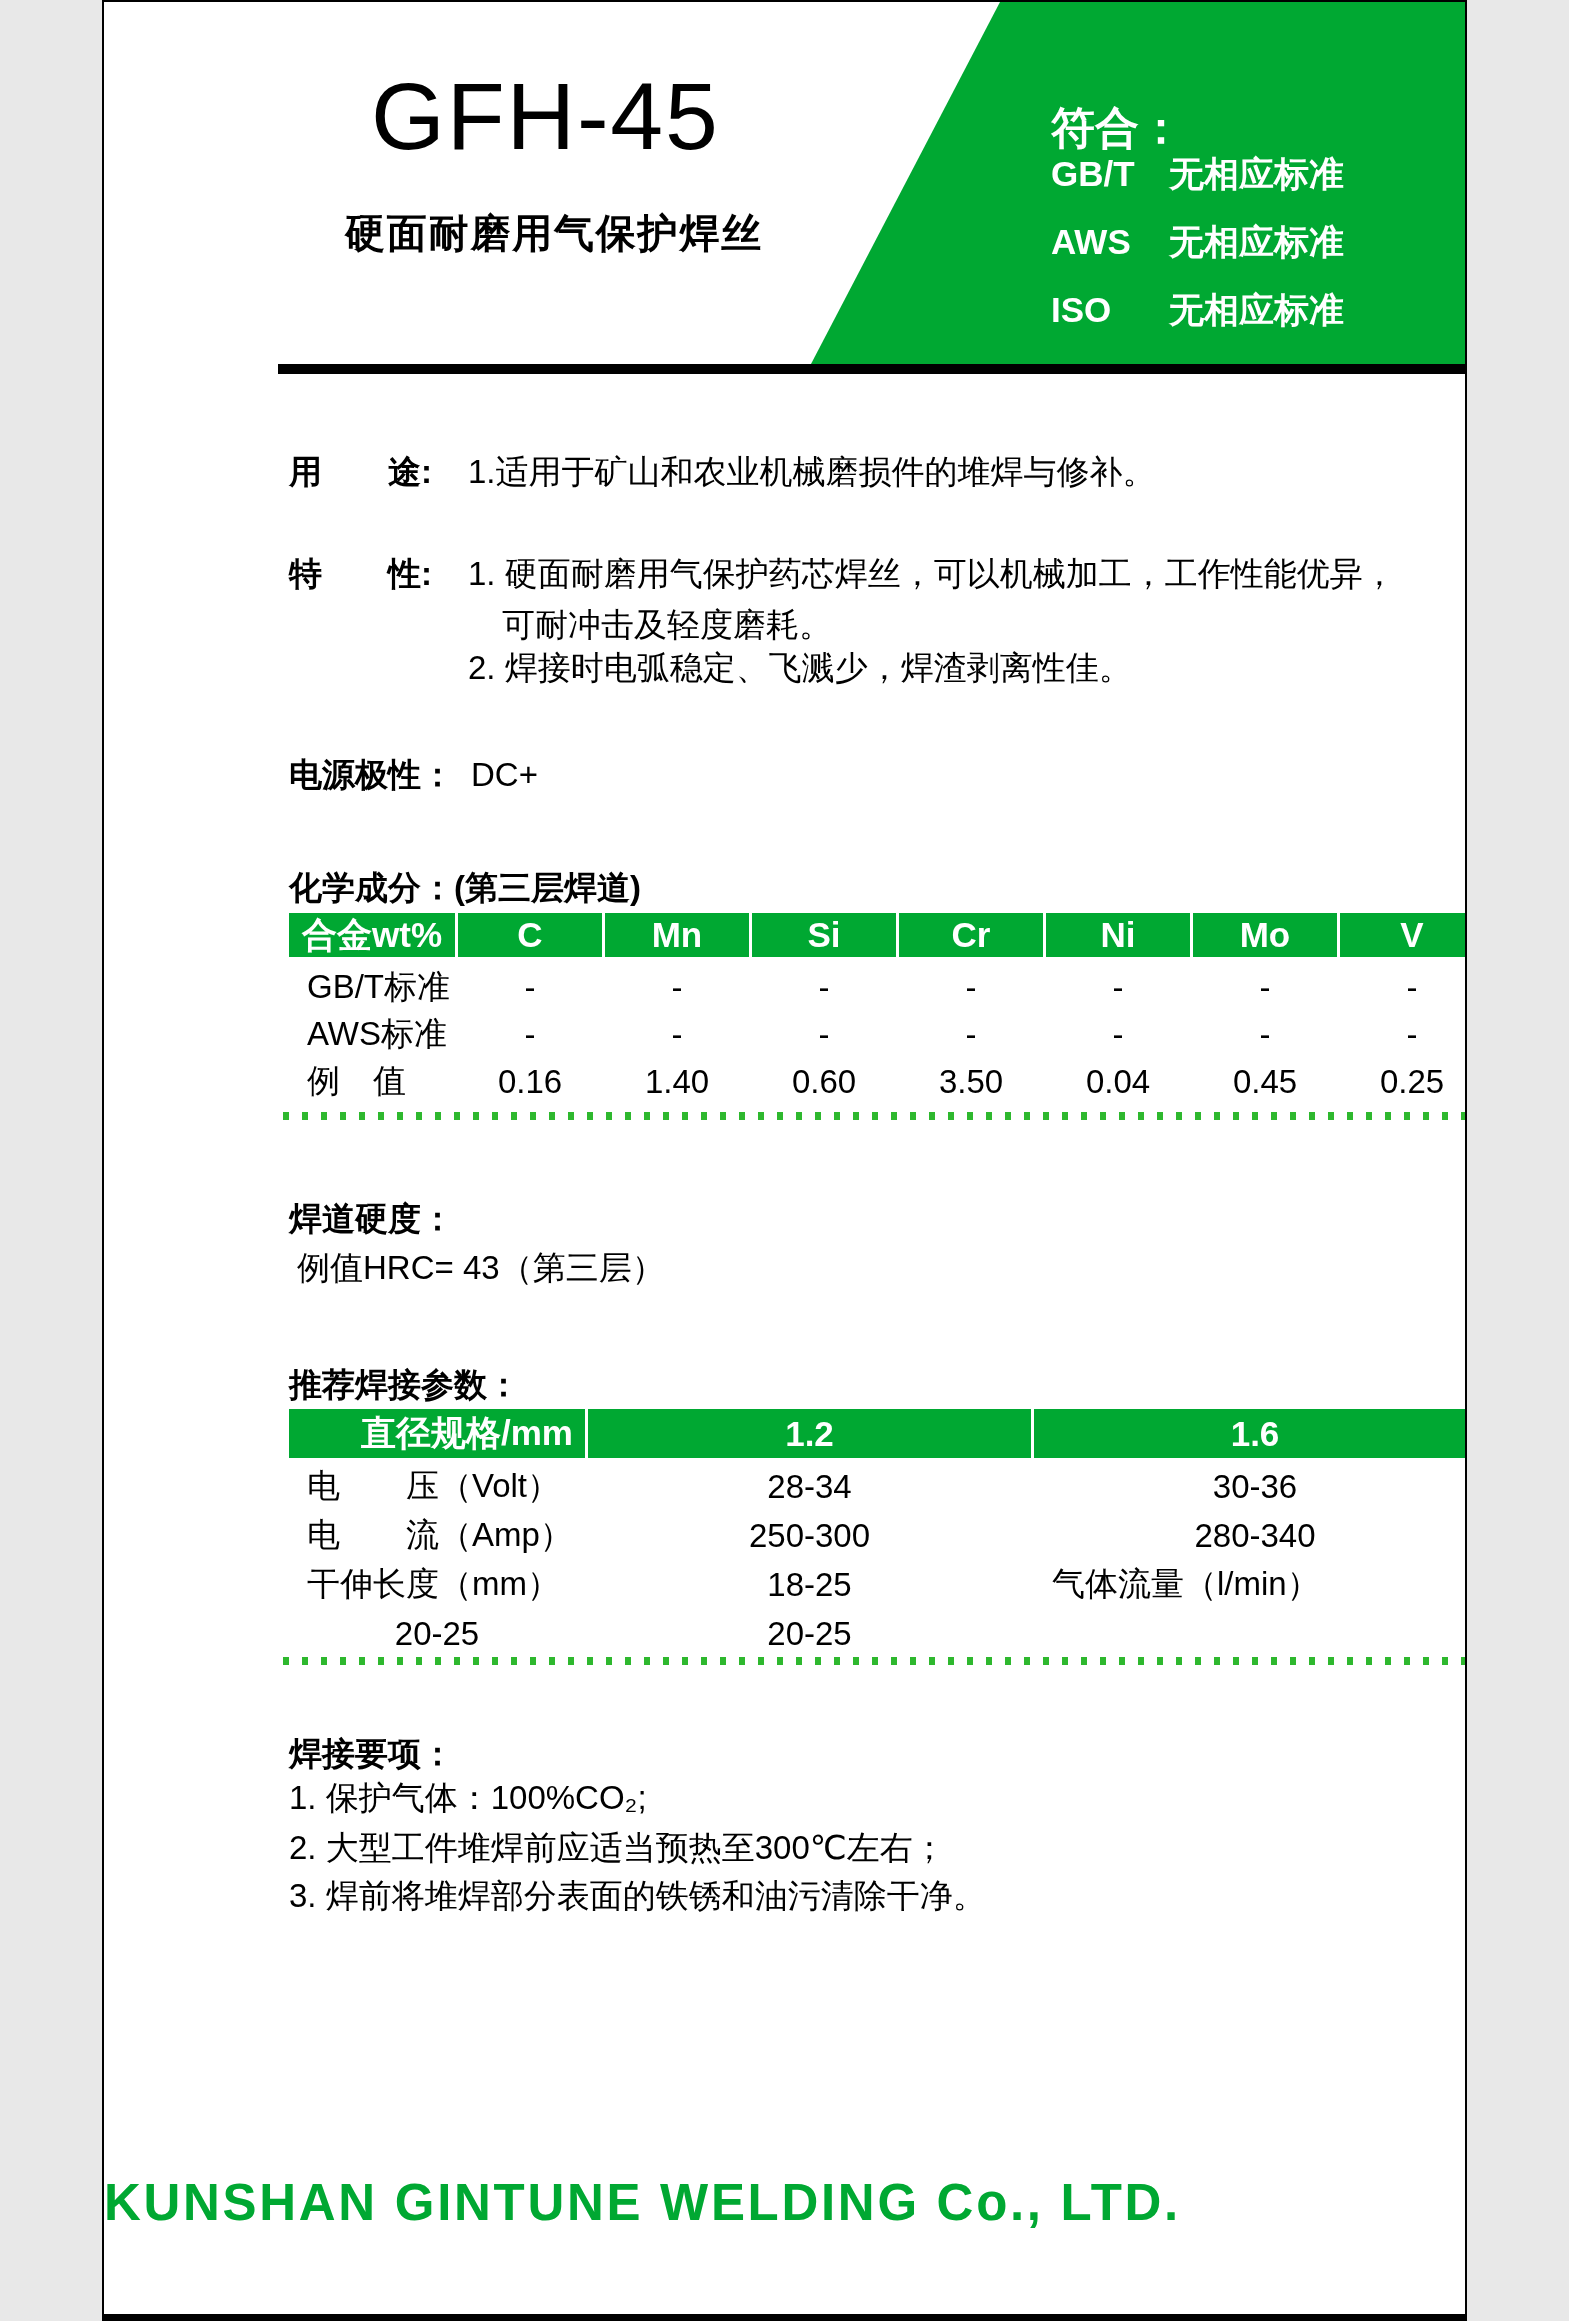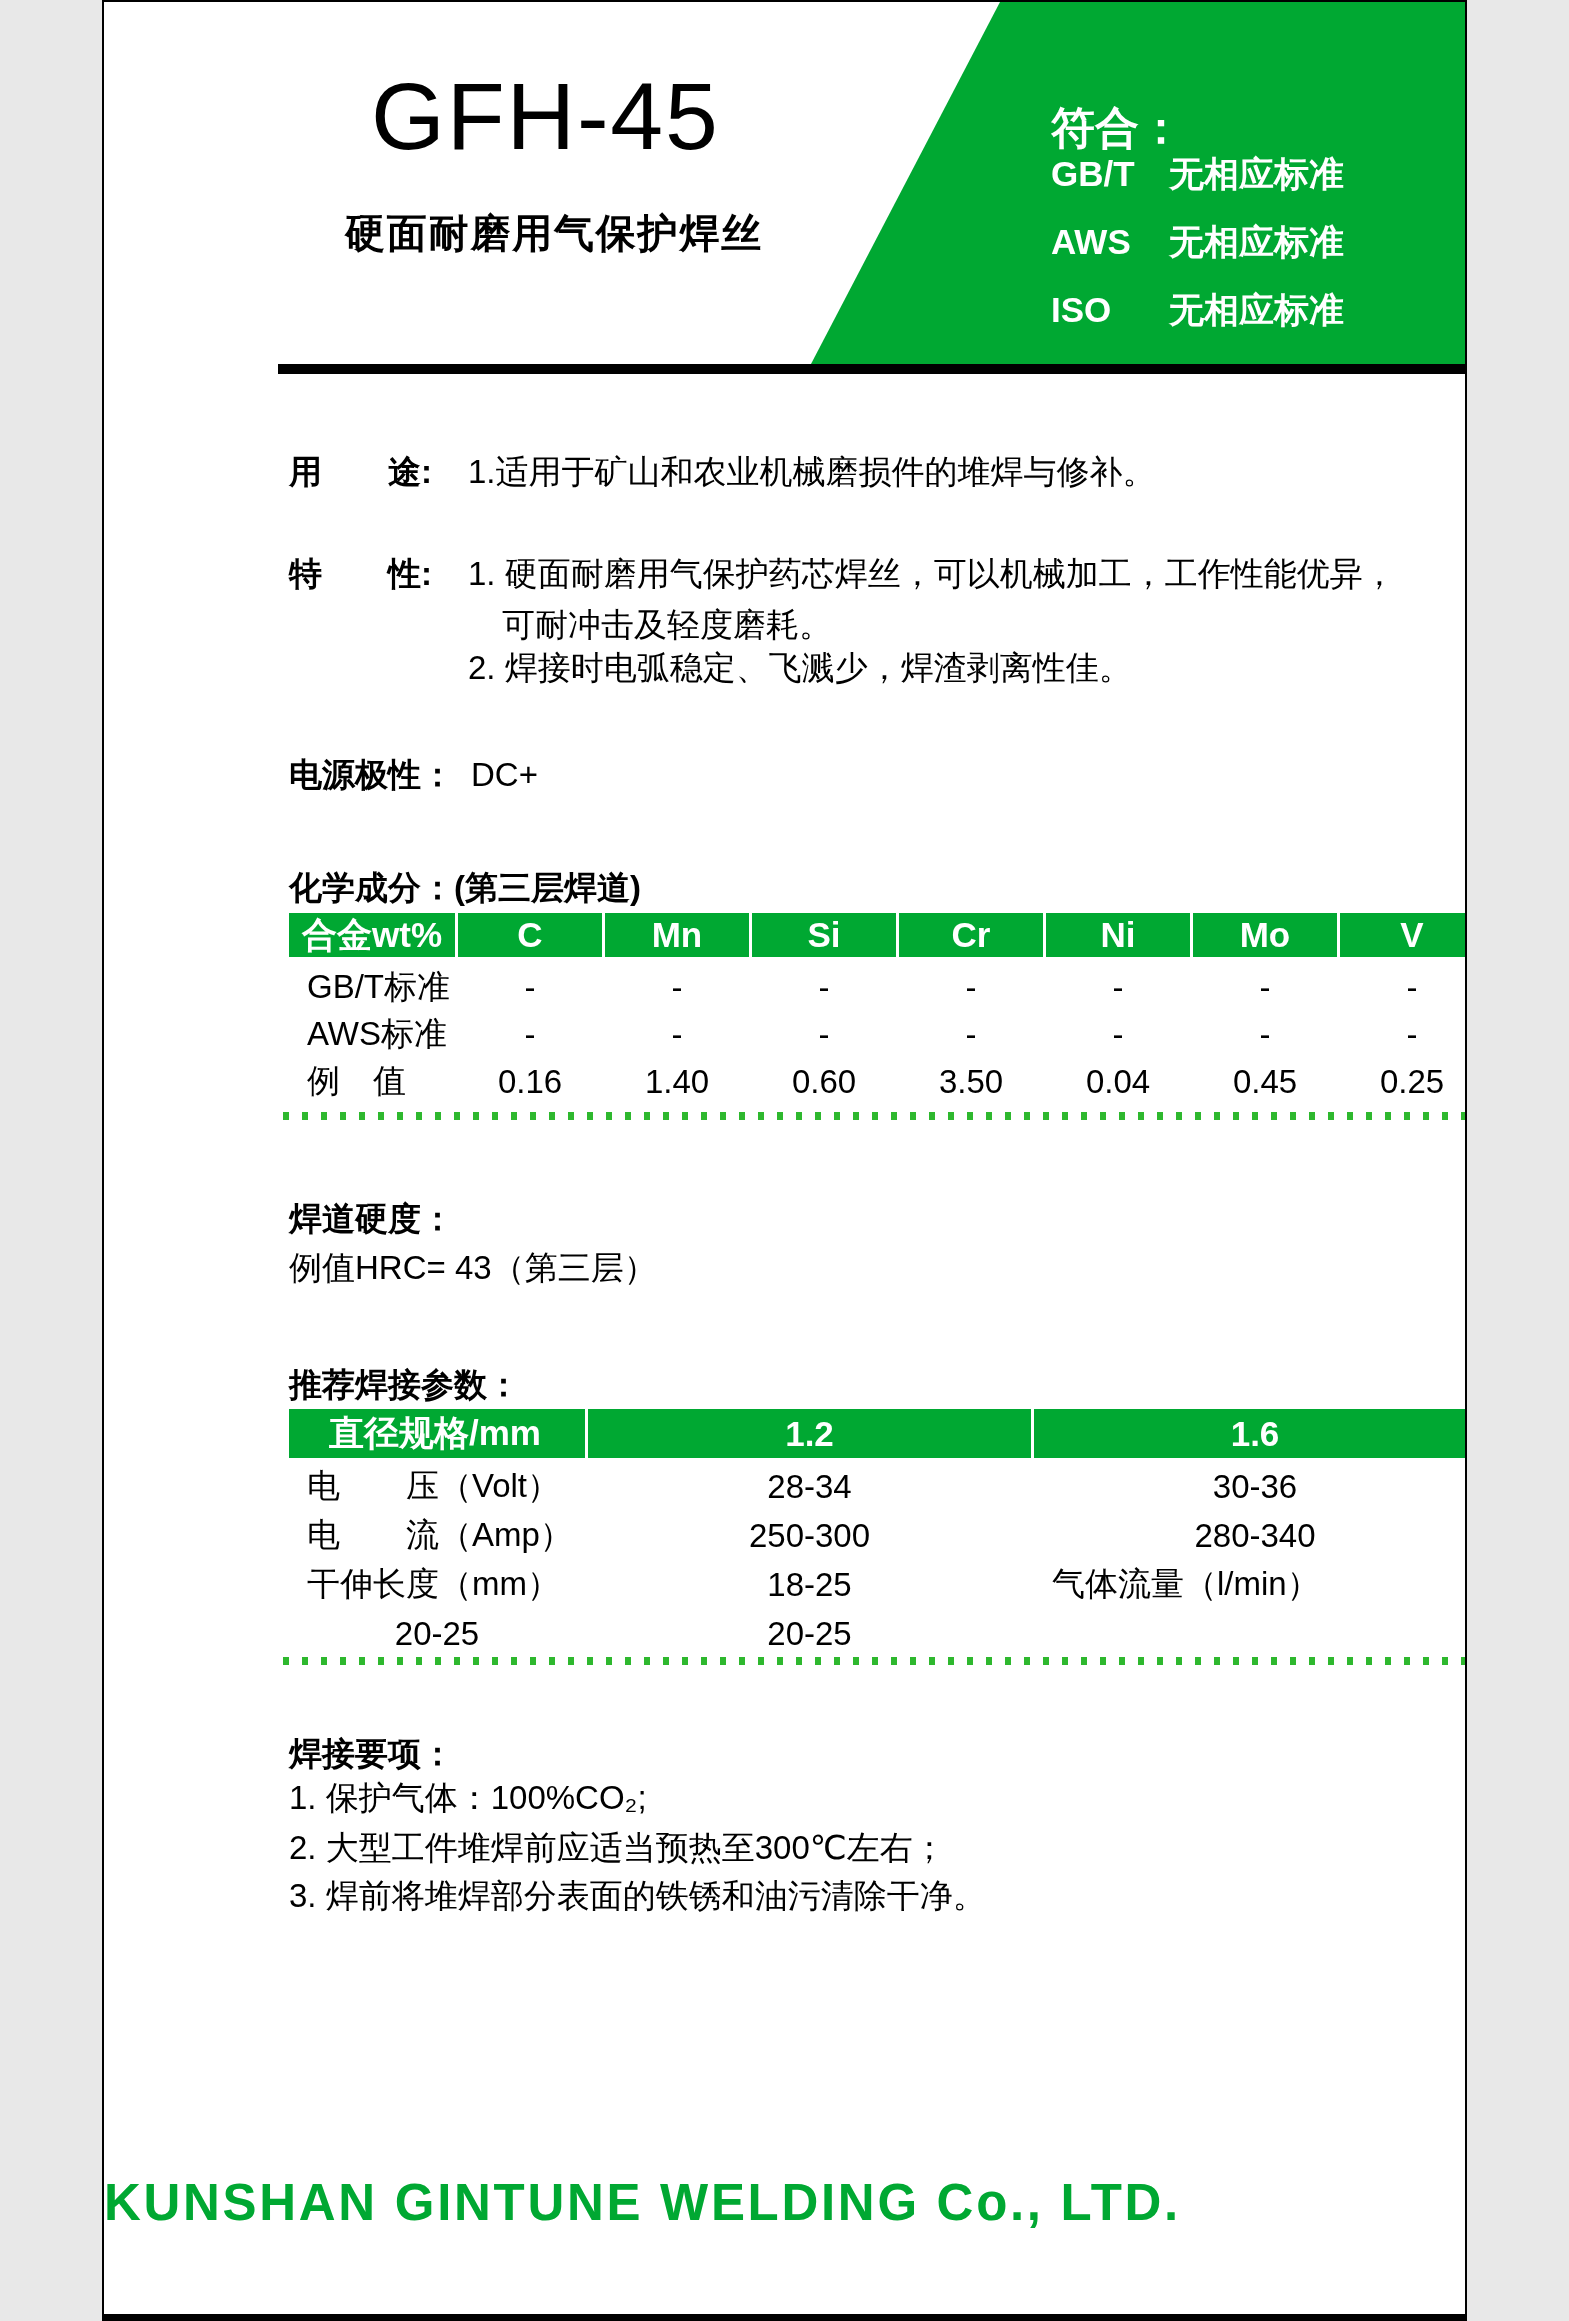--- a/index.html
+++ b/index.html
@@ -25,21 +25,21 @@
   .stds-grid{display:grid;grid-template-columns:118px auto;grid-auto-rows:42px;row-gap:26px;
     font-size:35px;line-height:42px;font-weight:700;margin-top:1.8px;}
   
   .grid{position:absolute;display:grid;column-gap:3px;}
   .chem-head{left:185px;top:911px;grid-template-columns:166px repeat(7,144px);grid-auto-rows:44px;}
   .chem-body{left:185px;top:962px;grid-template-columns:166px repeat(7,144px);grid-auto-rows:47px;}
   .param-head{left:185px;top:1407px;grid-template-columns:296px 443px 442px;grid-auto-rows:49px;}
   .param-body{left:185px;top:1460px;grid-template-columns:296px 443px 442px;grid-auto-rows:49px;}
   .gc{background:#00a832;color:#fff;font-weight:700;font-size:35px;
     display:flex;align-items:center;justify-content:center;}
-  .gc.lab{justify-content:flex-start;padding-left:40px;box-sizing:border-box;}
+  .gc.lab{justify-content:flex-start;padding-left:72px;box-sizing:border-box;}
   .bc{font-size:33px;display:flex;align-items:center;justify-content:center;}
   .bc.lab{justify-content:flex-start;padding-left:18px;box-sizing:border-box;}
   .dotline{position:absolute;height:8.2px;
     background:repeating-linear-gradient(90deg,#2eb82e 0 6.4px,transparent 6.4px 19px);}
   .footer{left:0;width:100%;text-align:left;top:2173px;color:#00a832;
     font-size:51px;line-height:55px;font-weight:700;letter-spacing:2.7px;}
 </style>
 </head>
 <body>
 
@@ -112,21 +112,21 @@
     <div class="bc">0.60</div>
     <div class="bc">3.50</div>
     <div class="bc">0.04</div>
     <div class="bc">0.45</div>
     <div class="bc">0.25</div>
   </div>
 
   <div class="dotline" style="left:179px;top:1110px;width:1191px;"></div>
 
   <div class="abs fs36 b" style="left:185px;top:1197px;">焊道硬度：</div>
-  <div class="abs fs36" style="left:185px;top:1246px;text-align:center;">例值HRC= 43（第三层）</div>
+  <div class="abs fs36" style="left:193px;top:1246px;text-align:center;">例值HRC= 43（第三层）</div>
 
   <div class="abs fs36 b" style="left:185px;top:1363px;">推荐焊接参数：</div>
 
   <div class="grid param-head">
     <div class="gc lab">直径规格/mm</div>
     <div class="gc">1.2</div>
     <div class="gc">1.6</div>
   </div>
 
   <div class="grid param-body">

